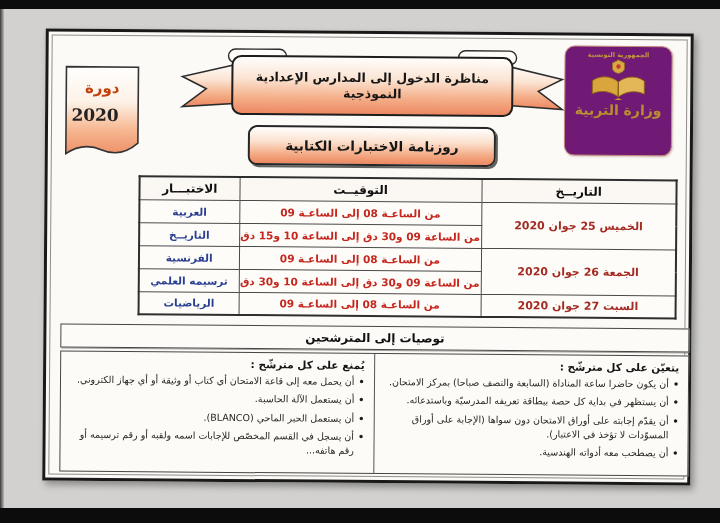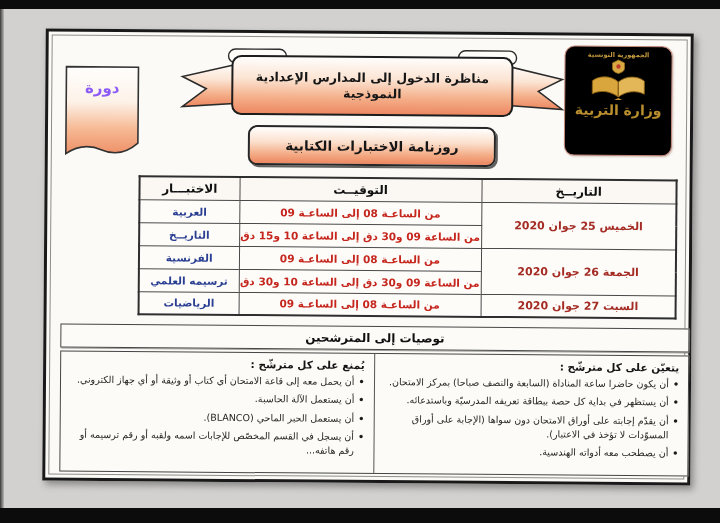--- a/index.html
+++ b/index.html
@@ -24,38 +24,38 @@
     border:3px solid #191919;
     box-shadow:3px 4px 7px rgba(0,0,0,.35);
     transform:rotate(.45deg);
   }
   .inner-line { position:absolute; inset:3px; border:1px solid #8f8d89; pointer-events:none; }
 
   
   .logo-box {
     position:absolute; top:10px; right:18px; width:108px; height:110px;
     border:1.5px solid #c4897c; border-radius:10px;
-    background:#000000; overflow:hidden;
+    background:#701a75; overflow:hidden;
     display:flex; flex-direction:column; align-items:center;
     box-shadow:1px 1px 2px rgba(120,70,60,.3);
   }
   .logo-republic { margin-top:4px; font-size:6.5px; font-weight:bold; color:#c49a3e; letter-spacing:.5px; }
   .logo-ministry { font-size:14px; font-weight:bold; color:#b98e2e; margin-top:1px; }
   .logo-dept {
     margin-top:auto; width:100%; height:24px;
     background:linear-gradient(180deg,#f7d2c9,#edaa9d);
     border-top:1px solid #c08373;
     display:flex; align-items:center; justify-content:center;
     font-size:8.5px; font-weight:bold; color:#40281a;
   }
 
   
   .session-flag { position:absolute; top:33px; left:16px; width:76px; height:98px; }
   .session-flag svg { position:absolute; inset:0; }
-  .session-label { position:absolute; top:14px; left:0; width:100%; text-align:center; font-size:15px; font-weight:bold; color:#8b5cf6; }
+  .session-label { position:absolute; top:14px; left:0; width:100%; text-align:center; font-size:15px; font-weight:bold; color:#c2410c; }
   .session-year  { position:absolute; top:40px; left:0; width:100%; text-align:center; font-size:17px; font-weight:bold; color:#222;
                    font-family:"DejaVu Serif", serif; transform:translateX(-7px); }
 
   
   .banner { position:absolute; top:14px; left:130px; width:388px; height:72px; }
   .banner svg { position:absolute; inset:0; }
   .banner-title {
     position:absolute; top:22px; left:56px; width:276px; text-align:center;
     font-size:12.5px; font-weight:bold; color:#161616; line-height:1.25;
   }
@@ -137,20 +137,21 @@
         <linearGradient id="g1" x1="0" y1="0" x2="0" y2="1">
           <stop offset="0%" stop-color="#fffefd"></stop>
             <stop offset="40%" stop-color="#fdf2e8"></stop>
           <stop offset="72%" stop-color="#f6b892"></stop>
             <stop offset="100%" stop-color="#ee9068"></stop>
         </linearGradient>
       </defs>
       <path d="M2,2 H74 V78 Q57,93 38,85 Q19,77 2,89 Z" fill="url(#g1)" stroke="#333" stroke-width="1.6"></path>
     </svg>
     <div class="session-label">دورة</div>
+    <div class="session-year">2020</div>
   </div>
 
   <div class="banner">
     <svg viewBox="0 0 388 72" width="388" height="72">
       <defs>
         <linearGradient id="g2" x1="0" y1="0" x2="0" y2="1">
           <stop offset="0%" stop-color="#fffefd"></stop>
             <stop offset="38%" stop-color="#fbe4d3"></stop>
           <stop offset="72%" stop-color="#f4ae88"></stop>
             <stop offset="100%" stop-color="#ec8660"></stop>

